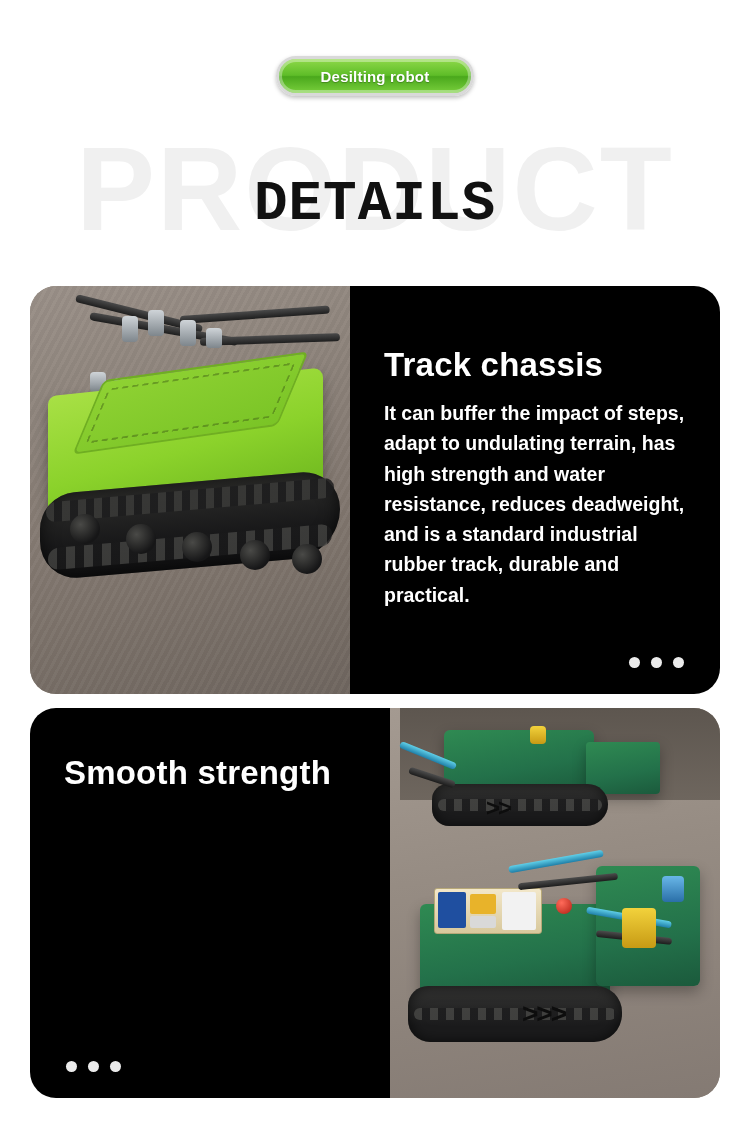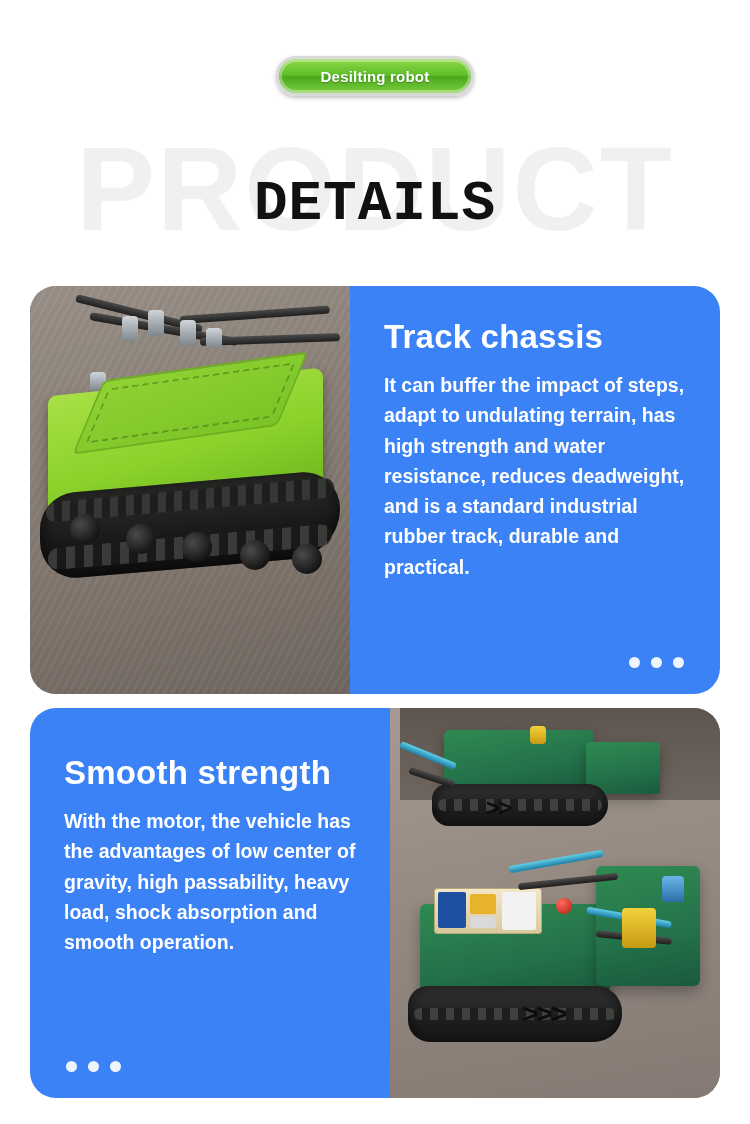--- a/index.html
+++ b/index.html
@@ -94,22 +94,22 @@
 
   .card-photo {
     position: relative;
     width: 320px;
     height: 100%;
     overflow: hidden;
     background: #8d8377;
   }
   .card-text {
     flex: 1;
-    background: #3b82f6;
-    padding: 32px 34px 20px 34px;
+    background: #000000;
+    padding: 60px 34px 20px 34px;
     position: relative;
     color: #ffffff;
   }
   #card-2 .card-text { padding-top: 46px; }
   .card-title {
     font-size: 33px;
     font-weight: bold;
     line-height: 1.16;
     margin-bottom: 14px;
     letter-spacing: .2px;
@@ -349,21 +349,20 @@
         <span class="dot"></span>
         <span class="dot"></span>
       </div>
     </div>
   </div>
 
   <div class="card" id="card-2">
 
     <div class="card-text">
       <div class="card-title">Smooth strength</div>
-      <div class="card-body">With the motor, the vehicle has the advantages of low center of gravity, high passability, heavy load, shock absorption and smooth operation.</div>
       <div class="dots">
         <span class="dot"></span>
         <span class="dot"></span>
         <span class="dot"></span>
       </div>
     </div>
 
     <div class="card-photo" style="width:330px;">
       <div class="s2-ground"></div>
       <div class="s2-back"></div>

